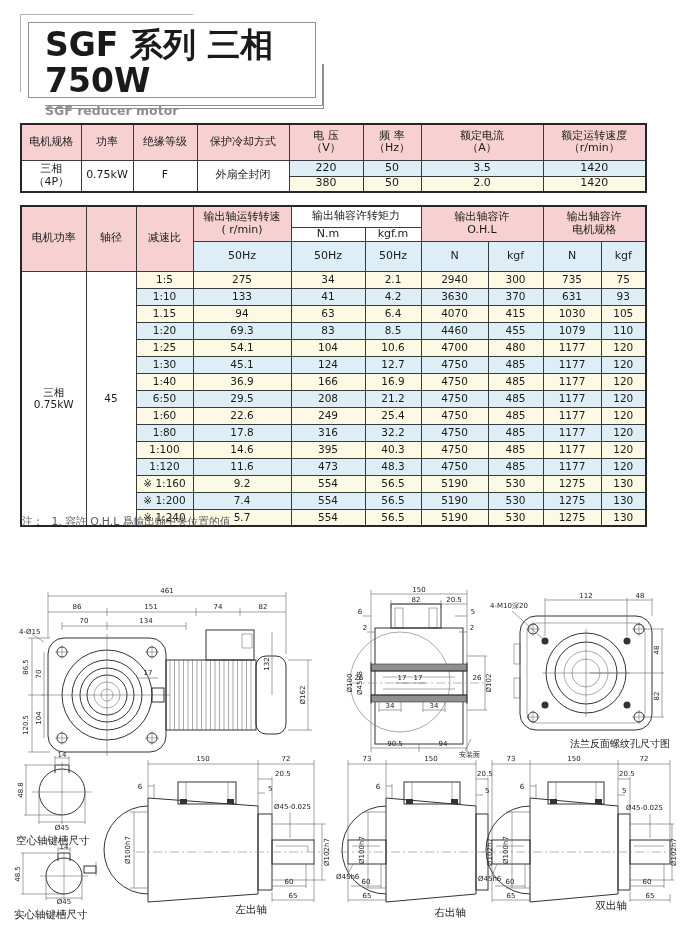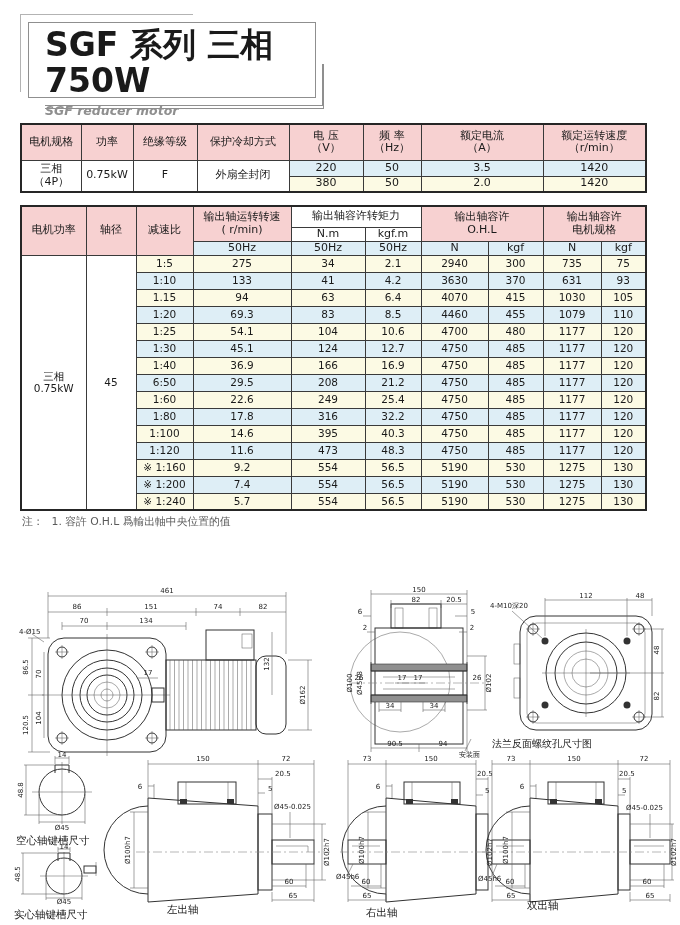--- a/index.html
+++ b/index.html
@@ -7,50 +7,50 @@
        font-family:"DejaVu Sans","Liberation Sans",sans-serif;color:#1a1a1a;overflow:hidden;}
   .abs{position:absolute;}
   
   .title-box{left:28px;top:22px;width:288px;height:76px;border:1px solid #8f8f8f;
              padding:4px 0 0 16px;box-sizing:border-box;background:#fff;}
   .title-box::before{content:"";position:absolute;left:-9px;top:-9px;width:60%;height:104%;
              border-left:1px solid #b3b3b3;border-top:1px solid #b3b3b3;}
   .title-box::after{content:"";position:absolute;right:-9px;bottom:-12px;width:97%;height:55%;
              border-right:2px solid #8f8f8f;border-bottom:4px double #8f8f8f;}
   .title-main{font-size:33px;font-weight:bold;letter-spacing:0;line-height:1.1;}
-  .title-sub{font-style:italic;font-weight:bold;color:#8f8f8f;font-size:12.5px;margin-top:3px;}
+  .title-sub{font-weight:bold;color:#8f8f8f;font-size:12.5px;margin-top:3px;}
   
   table{border-collapse:collapse;table-layout:fixed;font-size:11px;line-height:1.15;}
   td,th{border:1px solid #3a3a3a;text-align:center;vertical-align:middle;padding:0;font-weight:normal;overflow:hidden;}
   .spec-table{left:20px;top:123px;width:625px;border:2px solid #262626;}
   .perf-table{left:20px;top:205px;width:625px;border:2px solid #262626;}
   .pink{background:#f7d1d1;}
   .blue{background:#deeef6;}
   .cream{background:#fcfae4;}
   .shr{height:36px;}
   .spec-table tbody tr{height:16px;}
   .hr1{height:21px;}
   .hr2{height:14px;}
-  .hr3{height:14px;}
+  .hr3{height:30px;}
   .perf-table tbody tr{height:17px;}
   .perf-table tbody td{font-size:10.5px;}
   
   .notes{left:22px;top:514px;width:630px;font-size:10.8px;color:#5a5a5a;display:flex;gap:8px;line-height:1.5;}
   .notes .items > div{margin-bottom:2px;}
   
   svg{position:absolute;overflow:visible;}
   svg text{font-size:7px;fill:#222;font-family:"DejaVu Sans","Liberation Sans",sans-serif;}
   .out{stroke:#333;stroke-width:1;fill:none;}
   .thin{stroke:#555;stroke-width:0.5;fill:none;}
   .dim{stroke:#666;stroke-width:0.6;fill:none;}
   .cl{stroke:#888;stroke-width:0.6;stroke-dasharray:9 3 2 3;fill:none;}
   .dark{fill:#8f8f8f;stroke:#333;stroke-width:0.6;}
   .sol{fill:#333;stroke:none;}
   .caption{position:absolute;font-size:10.5px;color:#1a1a1a;}
-  .cap-center{text-align:left;}
+  .cap-center{text-align:right;}
 </style>
 </head>
 <body>
 
 <div>
 
   <div class="abs title-box">
     <div class="title-main">SGF 系列 三相 750W</div>
     <div class="title-sub">SGF reducer motor</div>
   </div>

